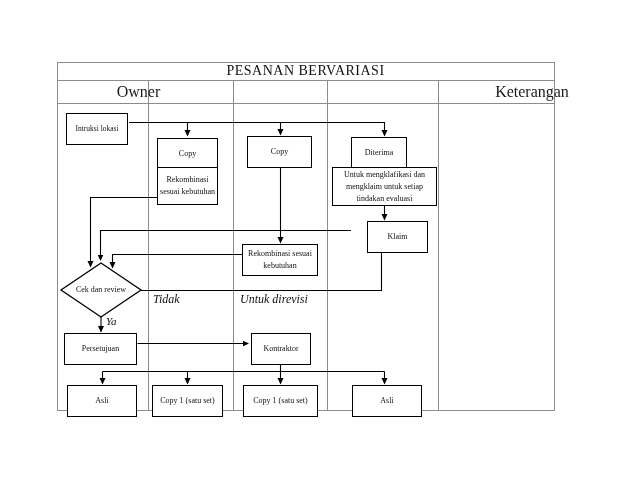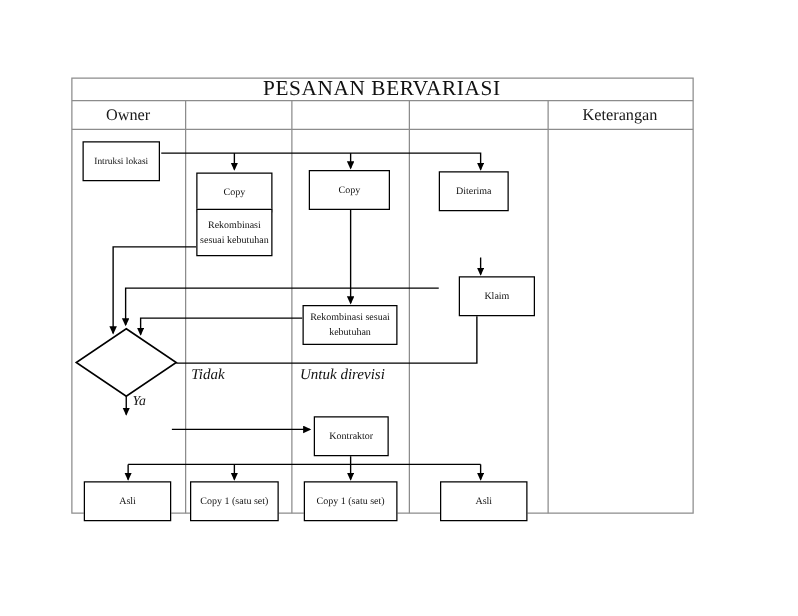--- a/index.html
+++ b/index.html
@@ -3,25 +3,25 @@
 <meta charset="utf-8">
 <style>
   html,body{margin:0;padding:0;background:#ffffff;}
   #screen{
     position:relative;width:638px;height:493px;background:#ffffff;
     font-family:"Liberation Serif", serif;color:#000;overflow:hidden;
   }
   #flow-svg{position:absolute;left:0;top:0;width:638px;height:493px;}
   .cell-label{
     position:absolute;display:flex;align-items:center;justify-content:center;
-    font-size:13px;color:#1a1a1a;
+    font-size:16px;color:#1a1a1a;margin-left:36px;
   }
   .title-label{
     position:absolute;display:flex;align-items:center;justify-content:center;
-    font-size:17px;letter-spacing:.5px;color:#111;
+    font-size:14px;letter-spacing:.5px;color:#111;
   }
   .node{
     position:absolute;display:flex;align-items:center;justify-content:center;
     border:1.4px solid #000;background:#fff;text-align:center;
     font-size:8px;line-height:1.5;padding:15px 2px;box-sizing:border-box;color:#111;
   }
   .node.small{font-size:7.5px;}
   .diamond-label{
     position:absolute;display:flex;align-items:center;justify-content:center;
     text-align:center;font-size:8px;line-height:1.5;color:#111;
@@ -78,22 +78,25 @@
   <div class="title-label" style="left:57px;top:62px;width:497px;height:18px;">PESANAN BERVARIASI</div>
   <div class="cell-label" style="left:57px;top:80px;width:91px;height:23px;">Owner</div>
   <div class="cell-label" style="left:327px;top:80px;width:111px;height:23px;"></div>
   <div class="cell-label" style="left:438px;top:80px;width:116px;height:23px;">Keterangan</div>
 
   <div class="node small" style="left:66px;top:113px;width:62px;height:19px;">Intruksi lokasi</div>
   <div class="node" style="left:157px;top:138px;width:61px;height:20px;">Copy</div>
   <div class="node" style="left:247px;top:136px;width:65px;height:21px;">Copy</div>
   <div class="node" style="left:351px;top:137px;width:56px;height:21px;">Diterima</div>
   <div class="node" style="left:157px;top:167px;width:61px;height:38px;">Rekombinasi sesuai kebutuhan</div>
+  <div class="node" style="left:332px;top:167px;width:105px;height:39px;">Untuk mengklafikasi dan mengklaim untuk setiap tindakan evaluasi</div>
   <div class="node" style="left:351px;top:221px;width:61px;height:17px;margin-left:16px;">Klaim</div>
   <div class="node" style="left:242px;top:244px;width:76px;height:27px;">Rekombinasi sesuai kebutuhan</div>
+  <div class="diamond-label" style="left:73px;top:275px;width:56px;height:30px;">Cek dan review</div>
+  <div class="node" style="left:64px;top:333px;width:73px;height:20px;">Persetujuan</div>
   <div class="node" style="left:251px;top:333px;width:60px;height:20px;">Kontraktor</div>
   <div class="node" style="left:67px;top:385px;width:70px;height:21px;">Asli</div>
   <div class="node" style="left:152px;top:385px;width:71px;height:21px;">Copy 1 (satu set)</div>
   <div class="node" style="left:243px;top:385px;width:75px;height:21px;">Copy 1 (satu set)</div>
   <div class="node" style="left:352px;top:385px;width:70px;height:21px;">Asli</div>
 
   <div class="edge-label sm" style="left:106px;top:315px;">Ya</div>
   <div class="edge-label" style="left:153px;top:292px;">Tidak</div>
   <div class="edge-label" style="left:240px;top:292px;">Untuk direvisi</div>
 

